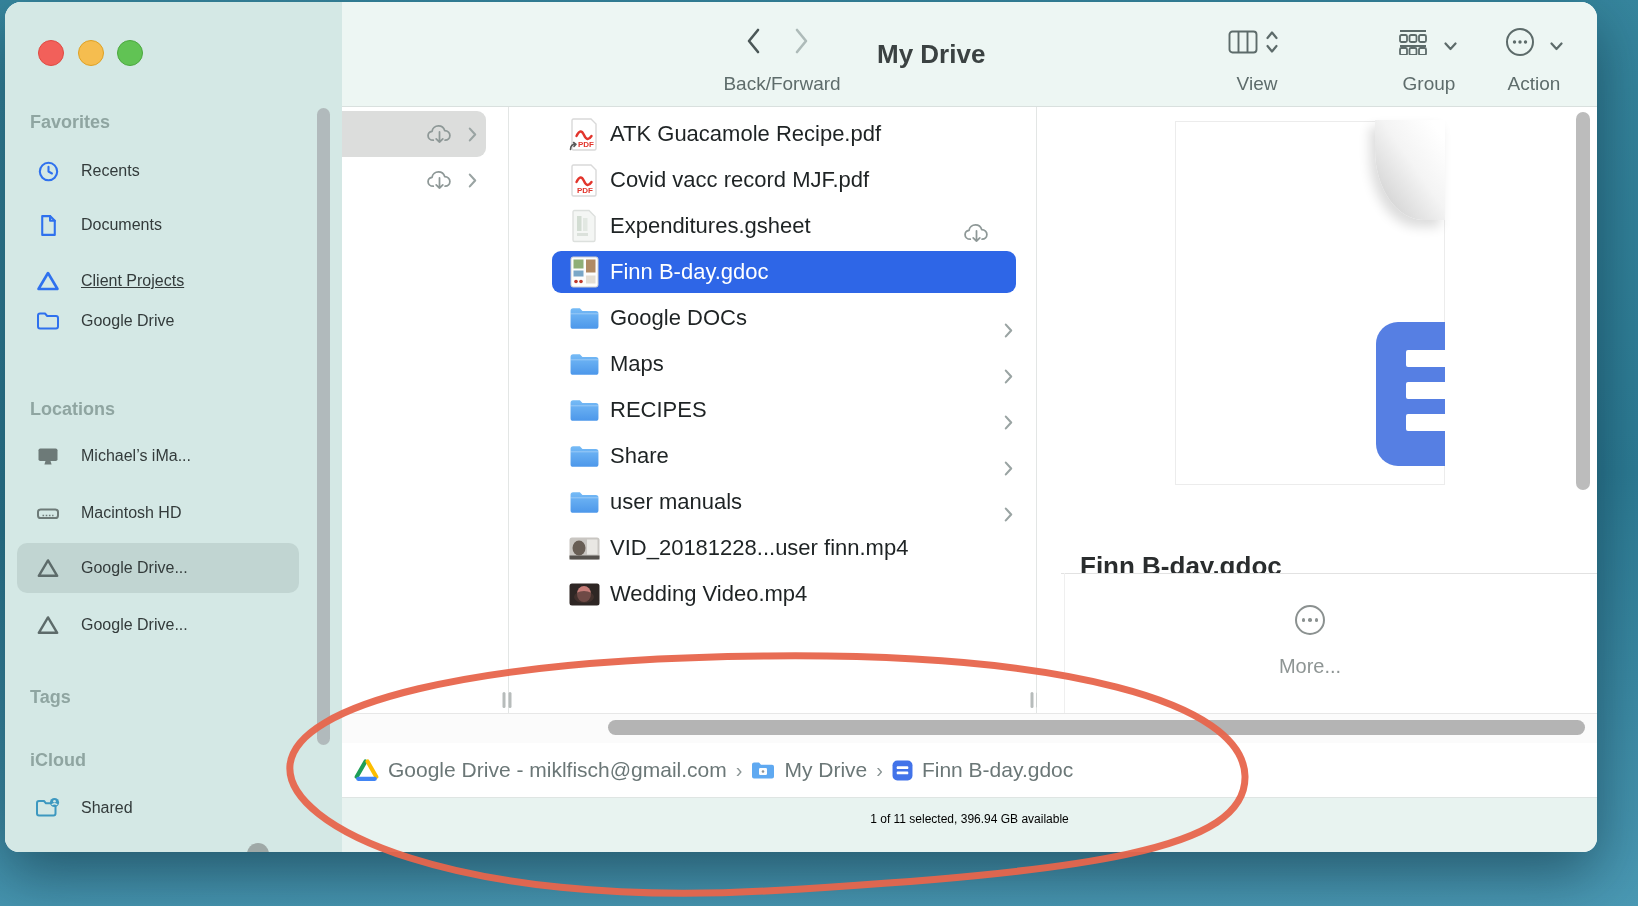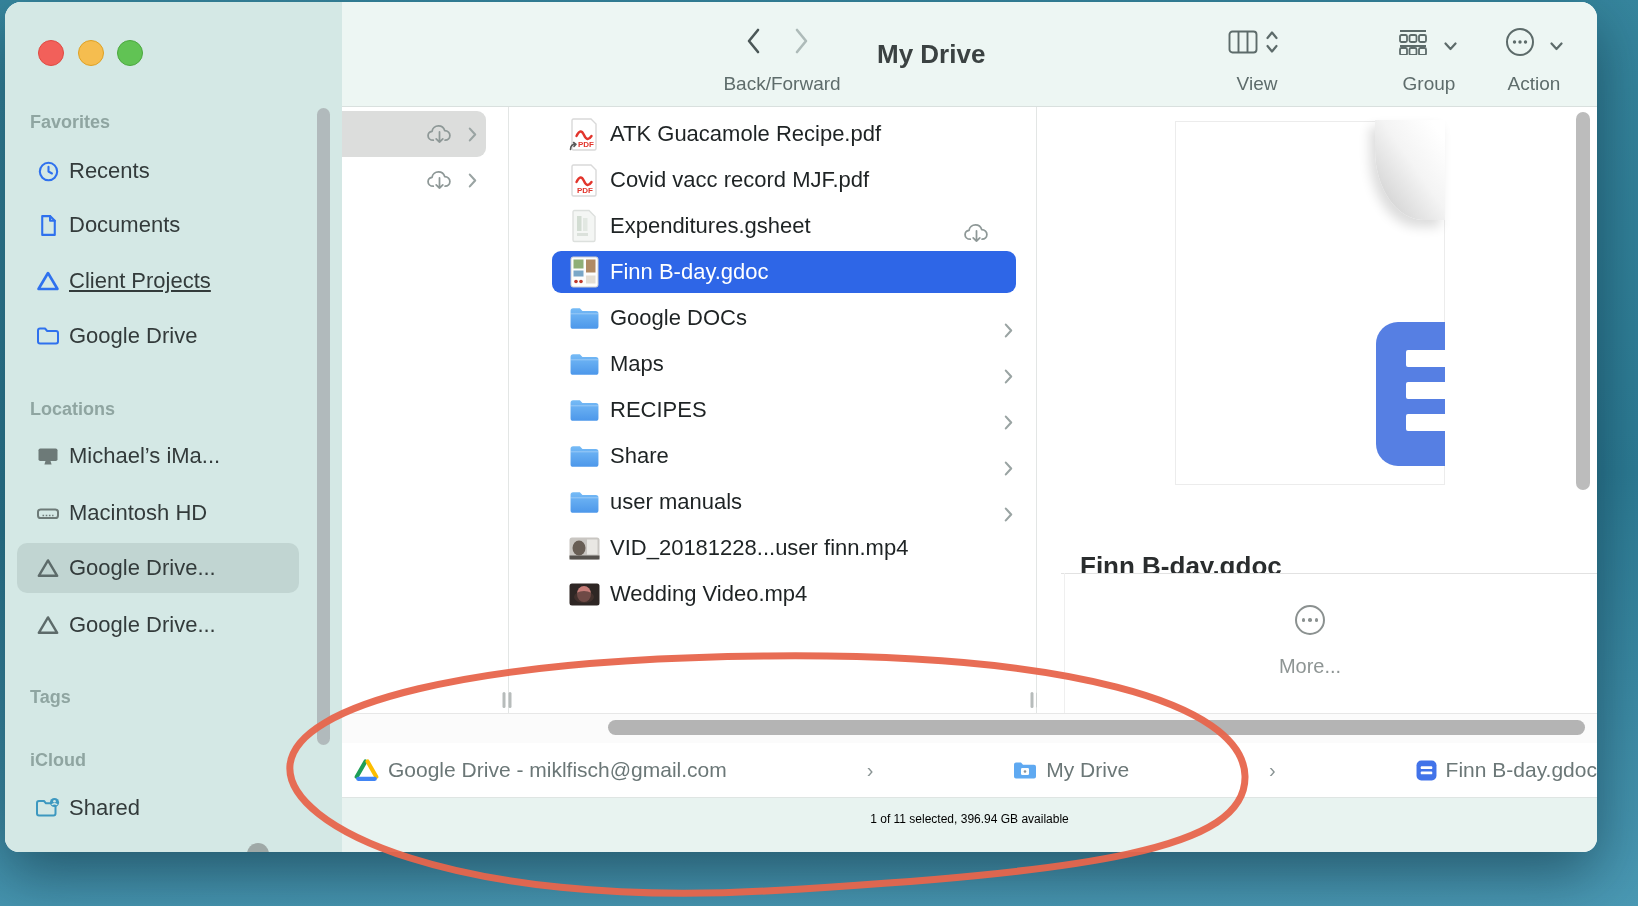--- a/index.html
+++ b/index.html
@@ -11,22 +11,22 @@
   .window{
     position:absolute;left:5px;top:2px;width:1592px;height:850px;
     border-radius:16px 16px 14px 14px;background:#fff;overflow:hidden;
     box-shadow:0 22px 60px rgba(0,20,30,.45);
   }
   
   .sidebar{position:absolute;left:0;top:0;width:337px;height:100%;background:#d4e8e5;}
   .traffic{position:absolute;top:38px;width:24px;height:24px;border-radius:50%;}
   .sb-label{position:absolute;left:25px;font-size:18px;font-weight:700;color:#8fa5a1;}
   .sb-item{position:absolute;left:12px;width:282px;height:50px;border-radius:10px;
-    display:flex;align-items:center;padding-left:18px;box-sizing:border-box;gap:8px;
-    font-size:22px;color:#333b3b;}
+    display:flex;align-items:center;padding-left:18px;box-sizing:border-box;gap:20px;
+    font-size:16px;color:#333b3b;}
   .sb-item.selected{background:#c1d5d2;}
   .icn{display:inline-flex;align-items:center;justify-content:center;flex:0 0 auto;}
   .sb-item .icn{width:26px;height:26px;}
   .sb-scrollbar{position:absolute;left:312px;top:106px;width:13px;height:637px;
     background:#a6abad;border-radius:7px;opacity:.75;}
   .peek-circle{position:absolute;left:242px;top:841px;width:22px;height:22px;border-radius:50%;background:#9fa9a7;}
   
   .toolbar{position:absolute;left:337px;top:0;right:0;height:104px;background:#edf6f3;border-bottom:1px solid #d9e0de;}
   .tb-label{position:absolute;top:71px;transform:translateX(-50%);font-size:19px;color:#5e6c6b;white-space:nowrap;}
   .tb-icon{position:absolute;cursor:default;}
@@ -68,21 +68,21 @@
   .more-circle{position:absolute;left:258px;top:498px;width:30px;height:30px;border:2px solid #8b9190;
     border-radius:50%;box-sizing:border-box;display:flex;align-items:center;justify-content:center;gap:3px;}
   .more-circle i{width:3.5px;height:3.5px;border-radius:50%;background:#8b9190;}
   .more-label{position:absolute;left:213px;top:548px;width:120px;text-align:center;font-size:20px;color:#8e9594;}
   .pv-scrollbar{position:absolute;right:7px;top:5px;width:14px;height:378px;background:#bcbcbc;border-radius:7px;}
   
   .hscroll-area{position:absolute;left:337px;right:0;top:711px;height:29px;background:#fbfbfb;
     border-top:1px solid #e7e7e7;border-bottom:1px solid #e7e7e7;}
   .hscroll-thumb{position:absolute;left:266px;top:6px;width:977px;height:15px;background:#b4b4b4;border-radius:8px;}
   .pathbar{position:absolute;left:337px;right:0;top:741px;height:54px;background:#fff;
-    display:flex;align-items:center;padding-left:12px;gap:9px;font-size:21px;color:#6b7777;white-space:nowrap;justify-content:space-between;}
+    display:flex;align-items:center;padding-left:12px;gap:9px;font-size:21px;color:#6b7777;white-space:nowrap;}
   .pathbar .seg{display:flex;align-items:center;gap:9px;}
   .path-sep{color:#8a9494;font-size:20px;}
   .statusbar{position:absolute;left:337px;right:0;top:795px;height:55px;background:#e8f3f0;
     border-top:1px solid #dfe5e3;display:flex;align-items:flex-start;justify-content:center;}
   .status-text{margin-top:14px;font-size:12px;color:#000000;}
   
   #annotation{position:absolute;left:0;top:0;z-index:60;pointer-events:none;}
 </style>
 </head>
 <body>
@@ -114,21 +114,21 @@
           <span>Documents</span>
         </div>
         <div class="sb-item" style="top: 254px; text-decoration: underline;">
           <span class="icn">
             <svg width="24" height="22" viewBox="0 0 24 22">
               <path d="M12 3 L21.5 19 H2.5 Z" fill="none" stroke-linecap="round" stroke-linejoin="round" stroke="#2F71EE" stroke-width="2.6"></path>
             </svg>
           </span>
           <span>Client Projects</span>
         </div>
-        <div class="sb-item" style="top: 309px; text-align: center;">
+        <div class="sb-item" style="top: 294px; text-align: center;">
           <span class="icn">
             <svg width="24" height="20" viewBox="0 0 24 20">
               <path d="M2 4.5 Q2 2.5 4 2.5 H9 L11.2 5 H20 Q22 5 22 7 V15.5 Q22 17.5 20 17.5 H4 Q2 17.5 2 15.5 Z" fill="none" stroke-linecap="round" stroke-linejoin="round" stroke="#2F71EE" stroke-width="2"></path>
             </svg>
           </span>
           <span>Google Drive</span>
         </div>
         <div class="sb-label" style="top: 397px;">Locations</div>
         <div class="sb-item" style="top: 429px;">
           <span class="icn">

